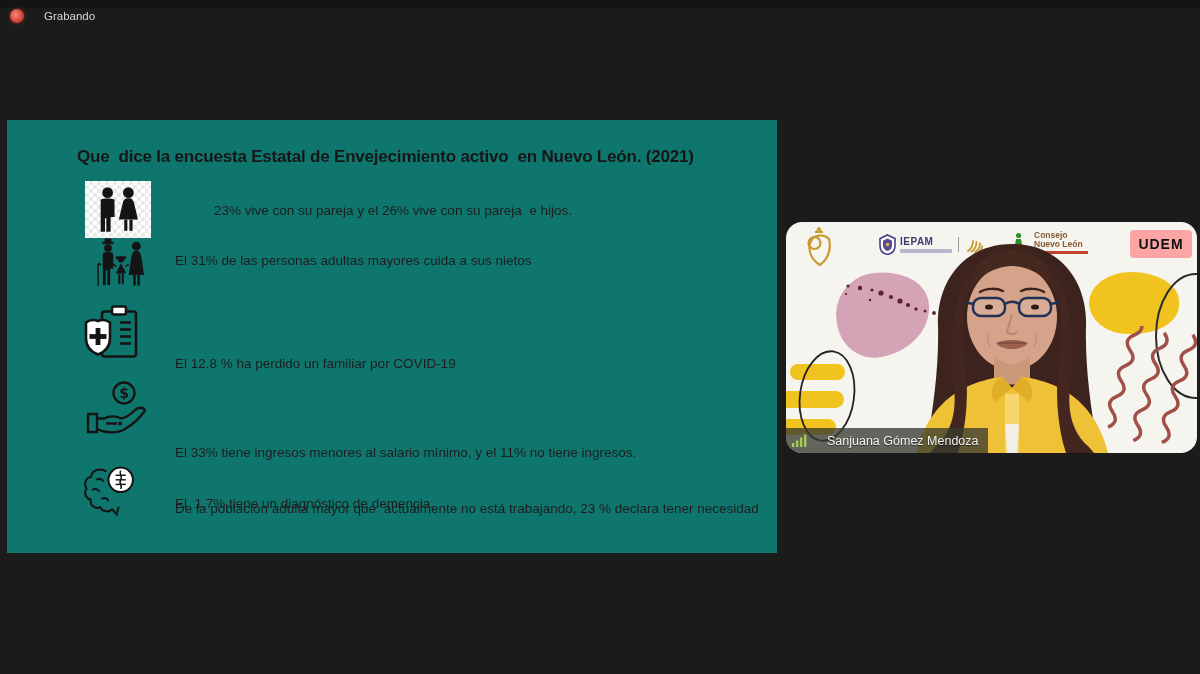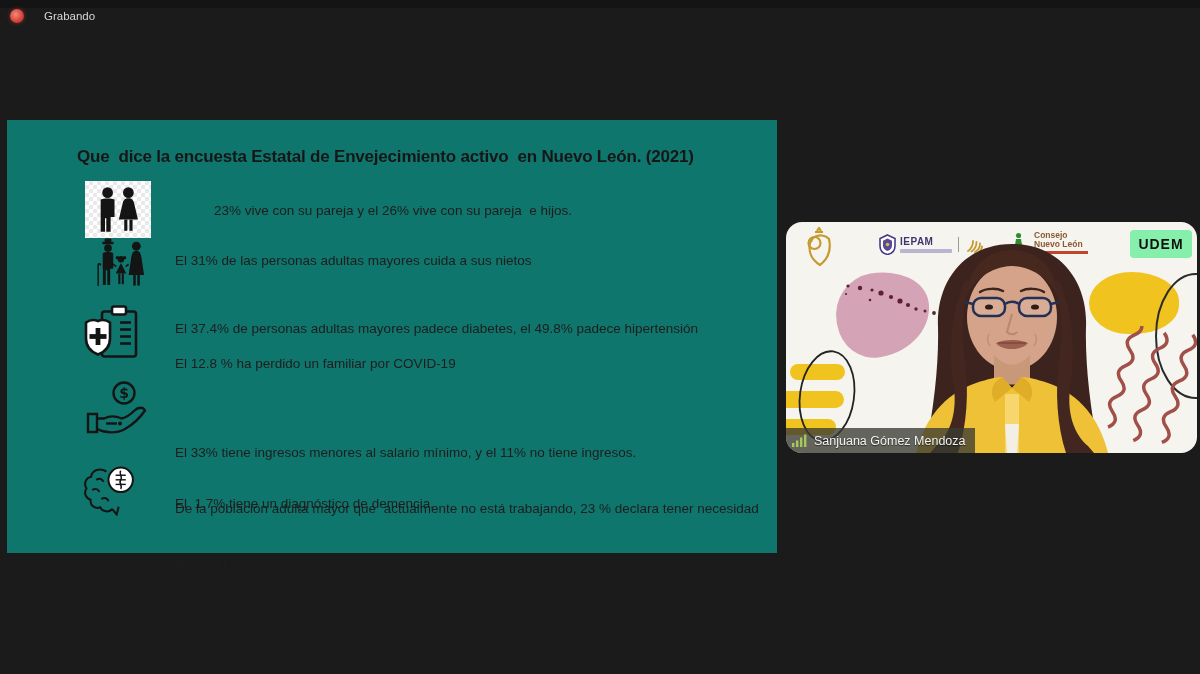--- a/index.html
+++ b/index.html
@@ -53,28 +53,28 @@
   .crest{position:absolute;left:16px;top:5px;}
   .iepam{position:absolute;left:93px;top:12px;display:flex;align-items:center;gap:4px;}
   .iepam-txt{display:flex;flex-direction:column;}
   .iepam-name{color:#3f3470;font-weight:bold;font-size:10px;letter-spacing:.5px;line-height:10px;}
   .iepam-sub{width:52px;height:4px;background:#9a92c0;opacity:.65;margin-top:2px;border-radius:1px;}
   .iepam-sep{width:1px;height:15px;background:#9a9a9a;margin:0 2px;}
   .consejo{position:absolute;left:226px;top:9px;display:flex;align-items:center;gap:8px;}
   .consejo-txt{display:flex;flex-direction:column;}
   .consejo-name{color:#8a5a30;font-weight:bold;font-size:8.5px;line-height:9px;}
   .consejo-sub{width:54px;height:3px;background:#c0452b;margin-top:2px;}
-  .udem{position:absolute;left:344px;top:8px;width:62px;height:28px;background:#86efac;
+  .udem{position:absolute;left:344px;top:8px;width:62px;height:28px;background:#fca5a5;
     border-radius:4px;display:flex;align-items:center;justify-content:center;}
   .udem-label{font-size:14px;font-weight:900;color:#111;letter-spacing:1px;}
 
   .figure{position:absolute;left:0;top:0;}
 
   .name-tag{position:absolute;left:0;top:206px;height:25px;display:flex;align-items:center;
-    gap:7px;padding:0 10px 0 6px;background:rgba(58,60,50,0.78);}
+    gap:20px;padding:0 10px 0 6px;background:rgba(58,60,50,0.78);}
   .name-label{color:#f2f2f2;font-size:12.5px;text-shadow:0 1px 1px rgba(0,0,0,.6);}
 </style>
 </head>
 <body>
 
 <div class="topstrip"></div>
 
 <div class="rec">
   <span class="rec-dot"></span>
   <span class="rec-label">Grabando</span>
@@ -132,21 +132,20 @@
         <line x1="37" y1="33" x2="48" y2="33"></line>
         <line x1="37" y1="40" x2="48" y2="40"></line>
         <path d="M15,17.5 C19.5,15.8 23.5,16.5 27,19 L27,35 C27,43.5 21.5,48.5 15,51 C8.5,48.5 3,43.5 3,35 L3,19 C6.5,16.5 10.5,15.8 15,17.5 Z" fill="#ffffff"></path>
       </g>
       <g fill="#141414">
         <rect x="12.6" y="24.5" width="4.8" height="17"></rect>
         <rect x="6.5" y="30.6" width="17" height="4.8"></rect>
       </g>
     </svg>
   </div>
-  <div class="btext t3a">El 37.4% de personas adultas mayores padece diabetes, el 49.8% padece hipertensión</div>
   <div class="btext t3b">El 12.8 % ha perdido un familiar por COVID-19</div>
 
   <div class="bicon i4">
     <svg width="63" height="60" viewBox="0 0 63 60">
       <g fill="none" stroke="#141414" stroke-width="2.4">
         <circle cx="38" cy="13" r="10.5"></circle>
         <path d="M2,34 L11,34 L11,52 L2,52 Z"></path>
         <path d="M11,49 C20,53.5 31,53.5 39,49 C47,44.5 54.5,37 59,30.5 C57,26.5 52,27 48.5,30.5 C44.5,34.5 40.5,37.5 35.5,38.5 C30,36 23,36 18,38.5 L11,38.5"></path>
         <path d="M20,43.5 L31,43.5"></path>
       </g>

